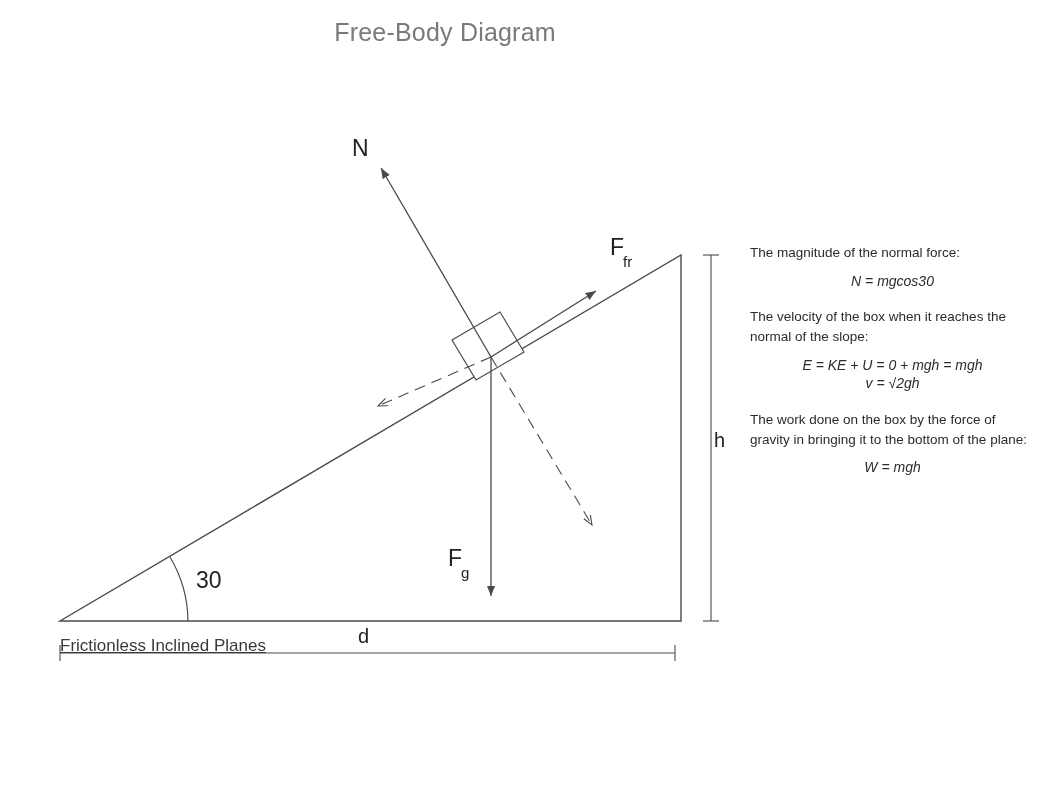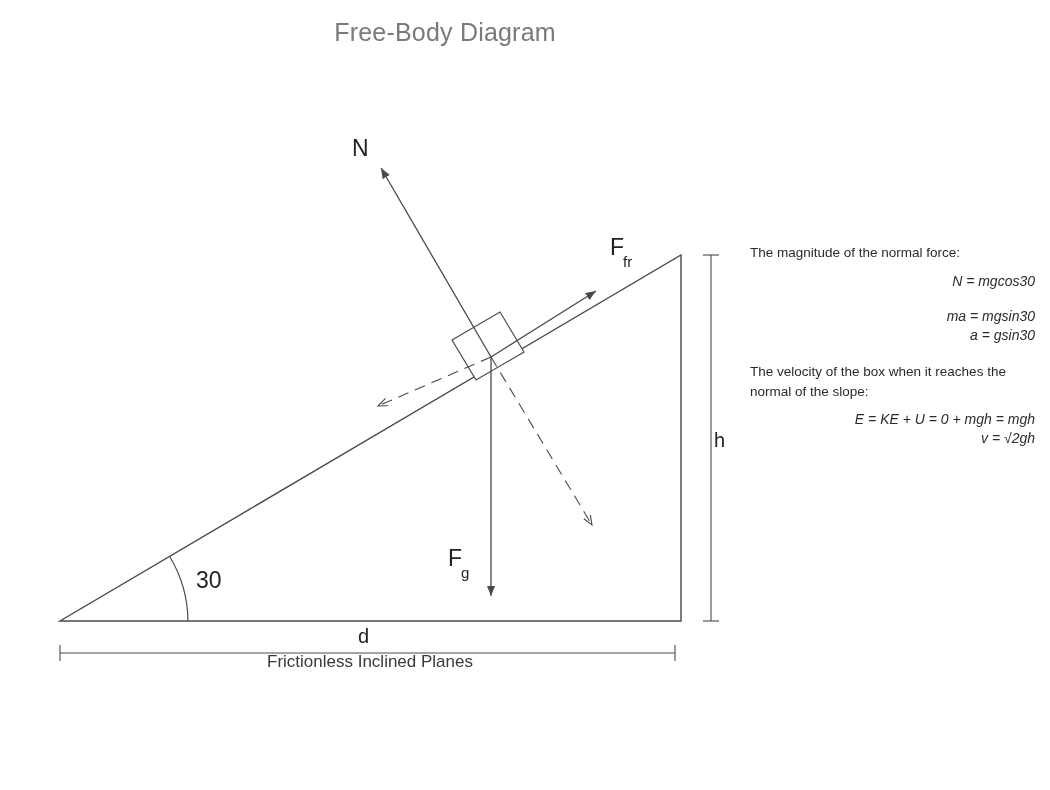--- a/index.html
+++ b/index.html
@@ -27,25 +27,26 @@
     top: 18px;
     width: 890px;
     text-align: center;
     font-size: 25px;
     color: #7a7a7a;
     letter-spacing: 0.2px;
   }
   .caption {
     position: absolute;
     left: 60px;
-    top: 652px;
+    top: 636px;
     width: 620px;
-    text-align: center;
+    text-align: left;
     font-size: 17px;
     color: #3a3a3a;
+    text-decoration: underline;
   }
   
   .lbl {
     position: absolute;
     font-size: 20px;
     color: #222;
     white-space: nowrap;
   }
   .lbl-big {
     font-size: 23px;
@@ -77,21 +78,21 @@
     top: 243px;
     width: 285px;
     font-size: 13.5px;
     color: #2b2b2b;
     line-height: 1.45;
     margin-left: 6px;
   }
   .note-block { margin-bottom: 17px; }
   .note-text { }
   .note-eqs {
-    text-align: right;
+    text-align: center;
     font-style: italic;
     margin-top: 9px;
     line-height: 1.35;
     font-size: 14px;
   }
   .note-eqs div { white-space: nowrap; }
 </style>
 </head>
 <body>
 
@@ -169,28 +170,30 @@
 <div class="notes">
 
   <div class="note-block">
     <div class="note-text">The magnitude of the normal force:</div>
     <div class="note-eqs">
       <div>N = mgcos30</div>
     </div>
   </div>
 
   <div class="note-block">
-    <div class="note-eqs">
-      <div>ma = mgsin30</div>
-      <div>a = gsin30</div>
-    </div>
   </div>
 
   <div class="note-block">
     <div class="note-text">The velocity of the box when it reaches the normal of the slope:</div>
     <div class="note-eqs">
       <div>E = KE + U = 0 + mgh = mgh</div>
       <div>v = √2gh</div>
     </div>
   </div>
 
+  <div class="note-block">
+    <div class="note-text">The work done on the box by the force of gravity in bringing it to the bottom of the plane:</div>
+    <div class="note-eqs">
+      <div>W = mgh</div>
+    </div>
+  </div>
 
 </div>
 
 </body></html>

